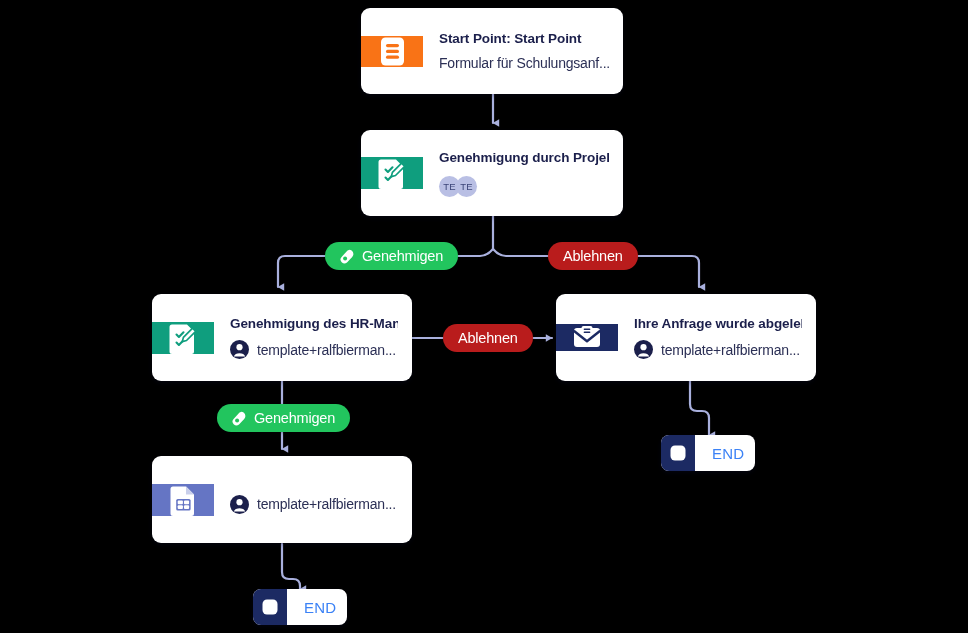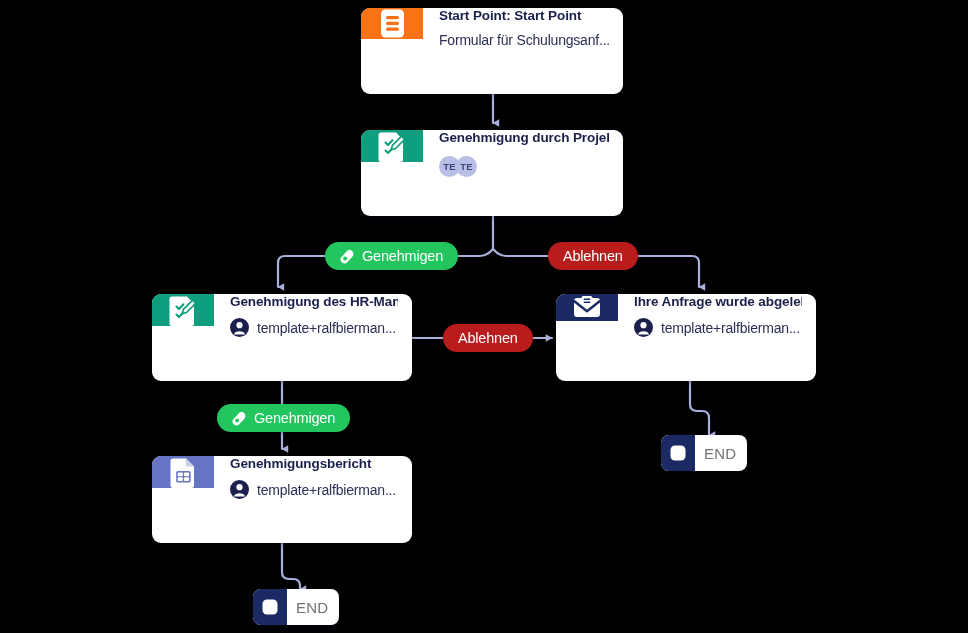--- a/index.html
+++ b/index.html
@@ -30,21 +30,21 @@
     top: 0;
     width: 968px;
     height: 633px;
     pointer-events: none;
   }
 
   
   .node {
     position: absolute;
     display: flex;
-    align-items: flex-start;
+    align-items: center;
     background: #ffffff;
     border-radius: 9px;
     box-shadow: 0 2px 5px rgba(10, 14, 45, 0.28);
     overflow: hidden;
   }
   .node-icon {
     width: 62px;
     flex: 0 0 62px;
     display: flex;
     align-items: center;
@@ -94,21 +94,21 @@
     display: flex;
     align-items: center;
   }
   .avatar {
     width: 21px;
     height: 21px;
     border-radius: 50%;
     background: #b9bfe4;
     color: #3c4578;
     font-size: 9.5px;
-    font-weight: bold;
+    font-weight: normal;
     display: flex;
     align-items: center;
     justify-content: center;
     letter-spacing: 0.2px;
   }
   .avatar + .avatar { margin-left: -4px; }
 
   
   .pill {
     position: absolute;
@@ -147,23 +147,23 @@
     width: 34px;
     flex: 0 0 34px;
     background: #1c2a63;
     display: flex;
     align-items: center;
     justify-content: center;
   }
   .end-label {
     display: flex;
     align-items: center;
-    padding: 0 11px 0 9px;
+    padding: 0 11px 0 17px;
     font-size: 15px;
-    color: #737373;
+    color: #3b82f6;
     letter-spacing: 0.2px;
   }
 </style>
 </head>
 <body>
 
 <div id="canvas">
 
   <svg id="edges" viewBox="0 0 968 633" xmlns="http://www.w3.org/2000/svg">
     <defs>
@@ -280,21 +280,20 @@
         <path d="M3,2.5 h13 l8,8 v19 a2.5,2.5 0 0 1 -2.5,2.5 h-18.5 a2.5,2.5 0 0 1 -2.5,-2.5 v-24.5 a2.5,2.5 0 0 1 2.5,-2.5 z" fill="#ffffff"></path>
         <path d="M16,2.5 l8,8 h-8 z" fill="#c9cfeb"></path>
         <rect x="6.2" y="15" width="14.4" height="11.6" rx="1.6" fill="#6575c4"></rect>
         <rect x="7.7" y="16.6" width="5.2" height="3.6" rx="0.9" fill="#ffffff"></rect>
         <rect x="14" y="16.6" width="5.1" height="3.6" rx="0.9" fill="#ffffff"></rect>
         <rect x="7.7" y="21.3" width="5.2" height="3.7" rx="0.9" fill="#ffffff"></rect>
         <rect x="14" y="21.3" width="5.1" height="3.7" rx="0.9" fill="#ffffff"></rect>
       </svg>
     </div>
     <div class="node-body">
-      <div class="node-title">Genehmigungsbericht</div>
       <div class="node-sub">
         <svg class="user-ico" width="19" height="19" viewBox="0 0 19 19" xmlns="http://www.w3.org/2000/svg">
           <circle cx="9.5" cy="9.5" r="9.5" fill="#1b1f4b"></circle>
           <circle cx="9.5" cy="7.2" r="3.1" fill="#ffffff"></circle>
           <path d="M3.6,16.6 a6.3,5.3 0 0 1 11.8,0 z" fill="#ffffff"></path>
         </svg>
         <span>template+ralfbierman...</span>
       </div>
     </div>
   </div>

